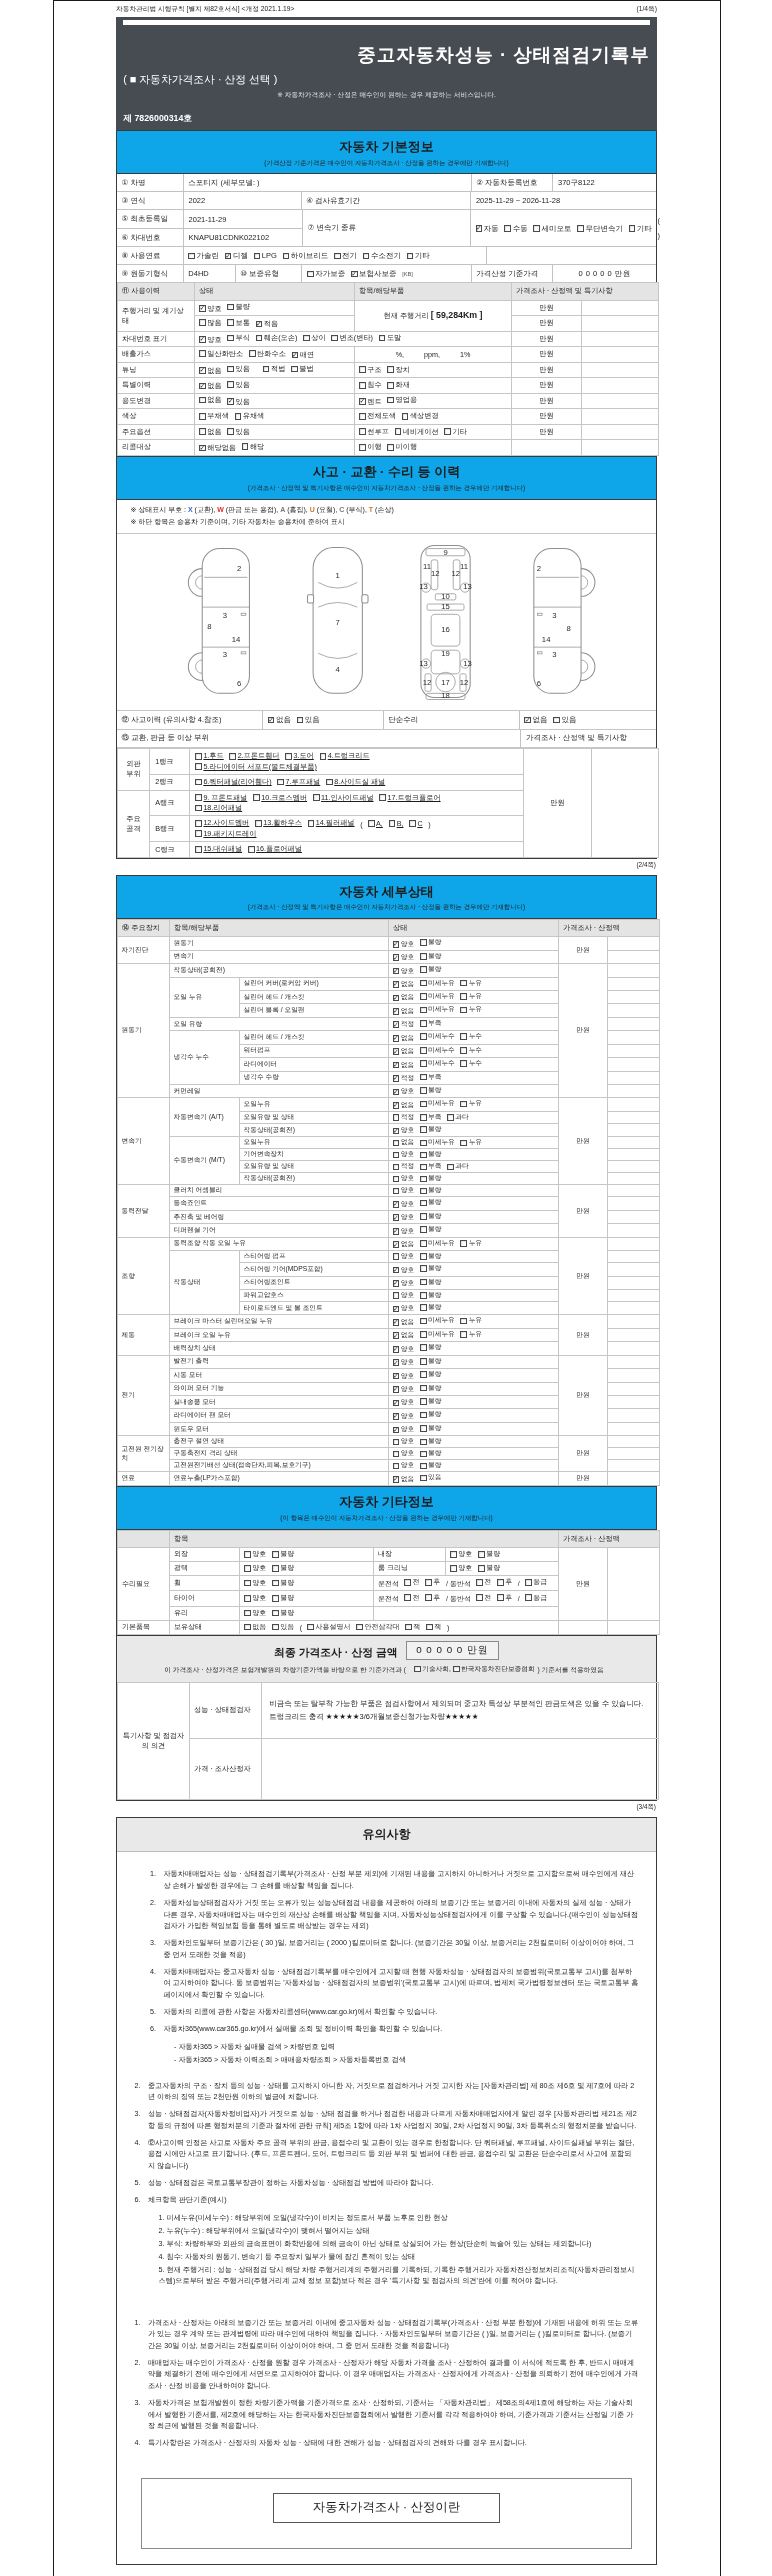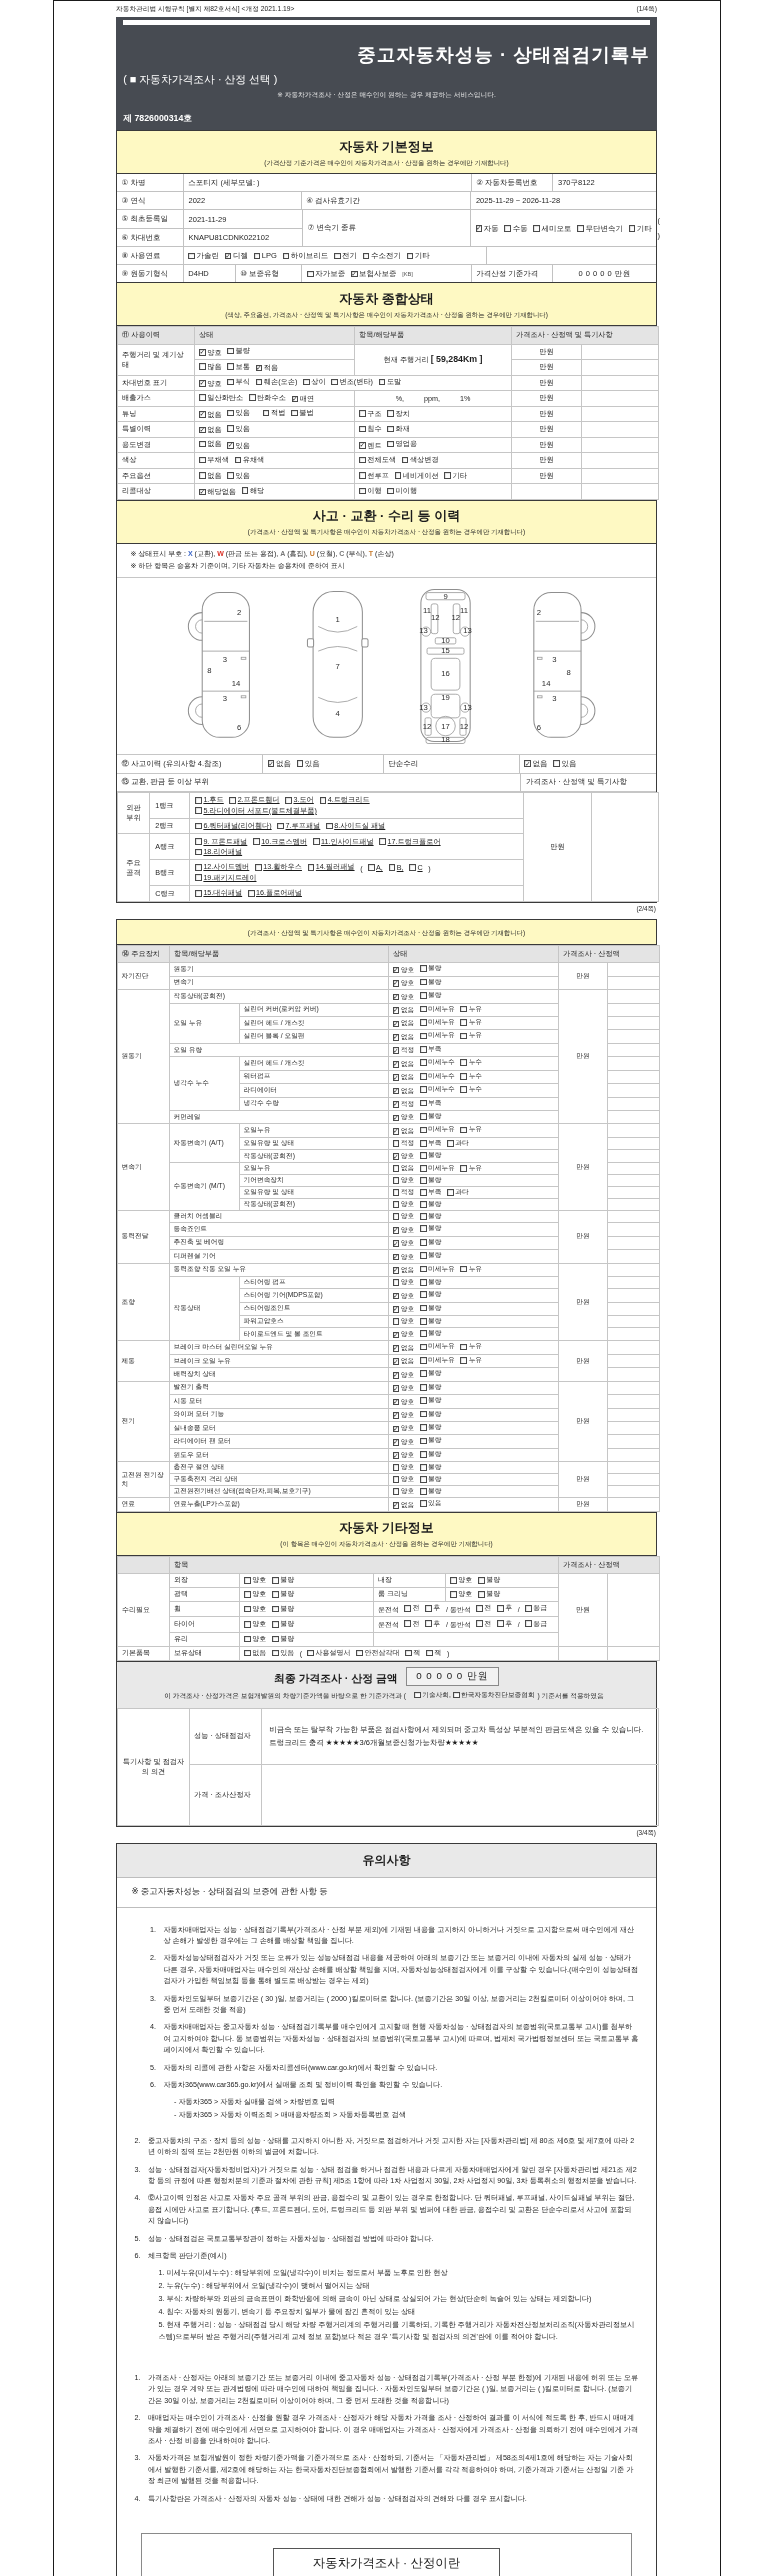--- a/index.html
+++ b/index.html
@@ -19,21 +19,21 @@
 
   
   .masthead { background:#474b52; color:#fff; padding:3.6px 7.2px 5.2px; }
   .masthead .bar { height:4.6px; background:#fff; margin-bottom:17.5px; }
   .masthead h1 { text-align:right; font-size:18.5px; letter-spacing:1px; font-weight:bold; }
   .masthead .sub { font-size:10.8px; margin-top:5.2px; }
   .masthead .note { text-align:center; font-size:6.7px; margin-top:4.1px; color:#e8e8e8; }
   .masthead .docno { font-size:8.8px; font-weight:bold; margin-top:13.4px; }
 
   
-  .sec { background:#fef9c3; border-top:1.5px solid #3a3a3a; border-bottom:1px solid #3a3a3a; text-align:center; padding:6.7px 0 5.7px; }
+  .sec { background:#0ea5e9; border-top:1.5px solid #3a3a3a; border-bottom:1px solid #3a3a3a; text-align:center; padding:6.7px 0 5.7px; }
   .sec h2 { font-size:13px; font-weight:bold; }
   .sec p { font-size:6.4px; margin-top:2.6px; color:#222; }
 
   .docblock { border:1px solid #3a3a3a; border-top:none; background:#fff; }
   .docblock-first { border-top:1.5px solid #3a3a3a; }
   .pagebreak { text-align:right; font-size:6.4px; padding:2.1px 1px 5.2px; }
 
   
   .brow { display:flex; border-bottom:0.5px solid #c2c2c2; }
   .brow:last-child { border-bottom:none; }
@@ -233,24 +233,20 @@
                 <span class="box on">✓</span>
                 <span class="cl">보험사보증</span>
               </span>
               <span class="ctxt sm">[KB]</span>
             </div>
         <div class="bcell lab" style="width:82px">가격산정 기준가격</div>
         <div class="bcell" style="width:103px;justify-content:center;letter-spacing:0.5px">0 0 0 0 0 만원</div>
       </div>
     </div>
 
-    <div class="sec">
-      <h2>자동차 종합상태</h2>
-      <p>(색상, 주요옵션, 가격조사 · 산정액 및 특기사항은 매수인이 자동차가격조사 · 산정을 원하는 경우에만 기재합니다)</p>
-    </div>
 
     <table class="overall">
       <colgroup>
             <col style="width:77px">
             <col style="width:160px">
             <col style="width:157px">
             <col style="width:70px">
             <col style="width:77px">
           </colgroup>
       <tbody>
@@ -688,20 +684,21 @@
                 </span></td>
       </tr>
     </tbody>
         </table>
   </div>
 
   <div class="pagebreak">(2/4쪽)</div>
 
   <div class="docblock docblock-first">
     <div class="sec" style="border-top:none">
+      <h2>자동차 세부상태</h2>
       <p>(가격조사 · 산정액 및 특기사항은 매수인이 자동차가격조사 · 산정을 원하는 경우에만 기재합니다)</p>
     </div>
 
     <table class="detail">
       <colgroup>
             <col style="width:52px">
             <col style="width:70px">
             <col style="width:149px">
             <col style="width:170px">
             <col style="width:49px">
@@ -1425,21 +1422,20 @@
         <td class="optext"></td>
       </tr>
     </tbody>
         </table>
   </div>
 
   <div class="pagebreak">(3/4쪽)</div>
 
   <div class="docblock docblock-first">
     <div class="ntitle">유의사항</div>
-    <div class="nhead" style="border-top:none">※ 중고자동차성능 · 상태점검의 보증에 관한 사항 등</div>
     <div class="nbody">
       <div class="indentA">
             <div class="nitem">
               <span class="nnum">1.</span>
               <span class="ntxt">자동차매매업자는 성능 · 상태점검기록부(가격조사 · 산정 부분 제외)에 기재된 내용을 고지하지 아니하거나 거짓으로 고지함으로써 매수인에게 재산상 손해가 발생한 경우에는 그 손해를 배상할 책임을 집니다.</span>
             </div>
             <div class="nitem">
               <span class="nnum">2.</span>
               <span class="ntxt">자동차성능상태점검자가 거짓 또는 오류가 있는 성능상태점검 내용을 제공하여 아래의 보증기간 또는 보증거리 이내에 자동차의 실제 성능 · 상태가 다른 경우, 자동차매매업자는 매수인의 재산상 손해를 배상할 책임을 지며, 자동차성능상태점검자에게 이를 구상할 수 있습니다.(매수인이 성능상태점검자가 가입한 책임보험 등을 통해 별도로 배상받는 경우는 제외)</span>
             </div>

